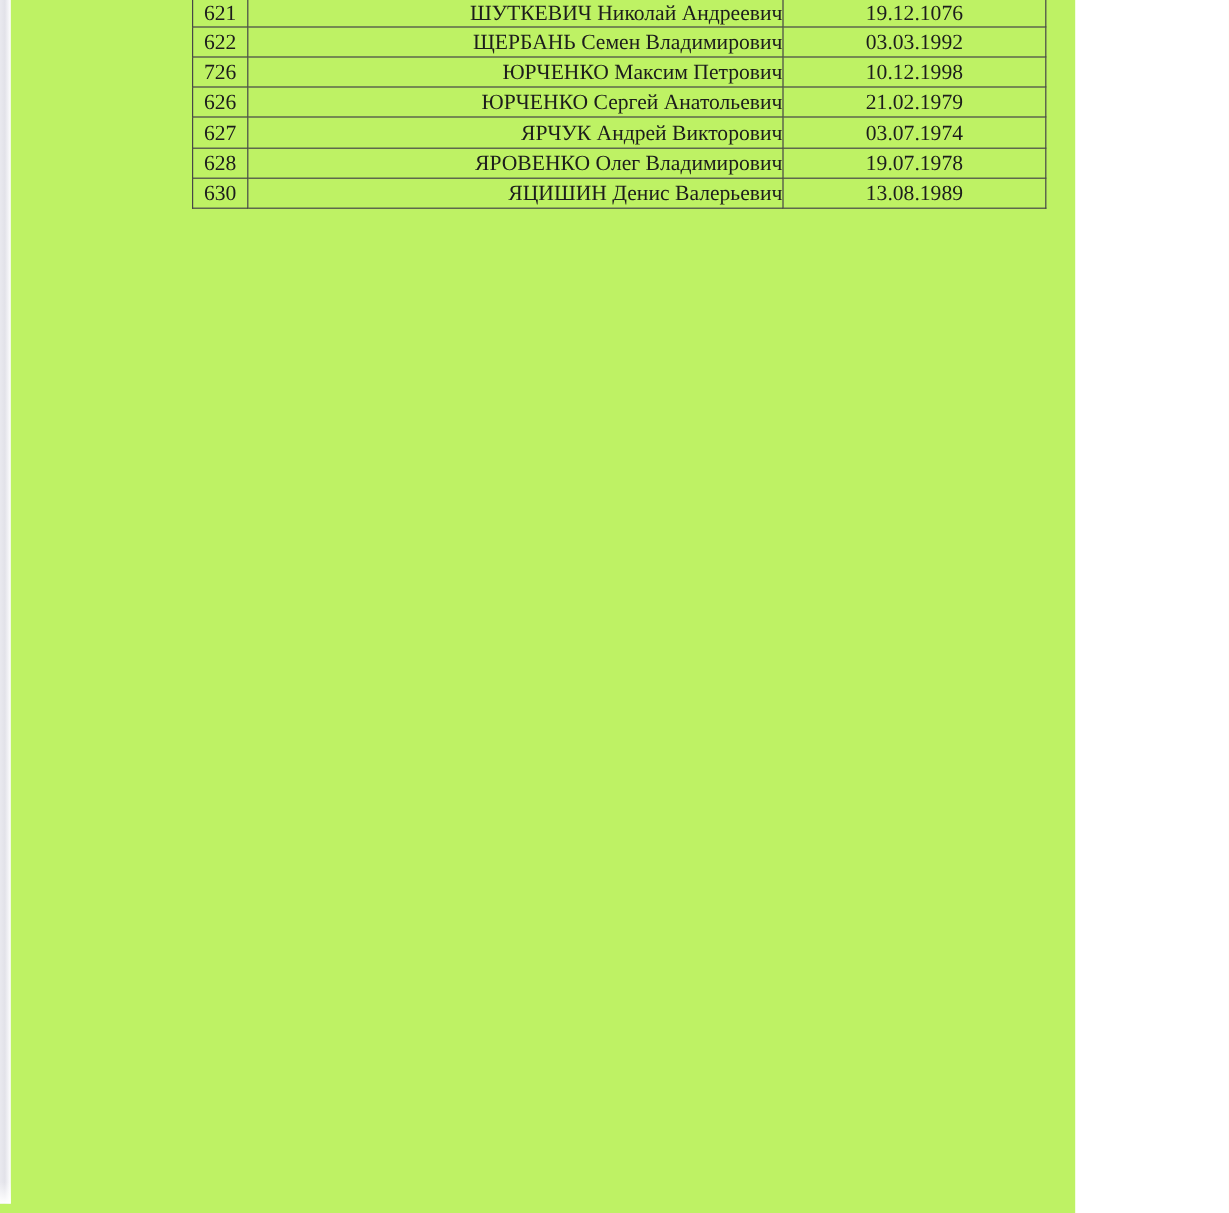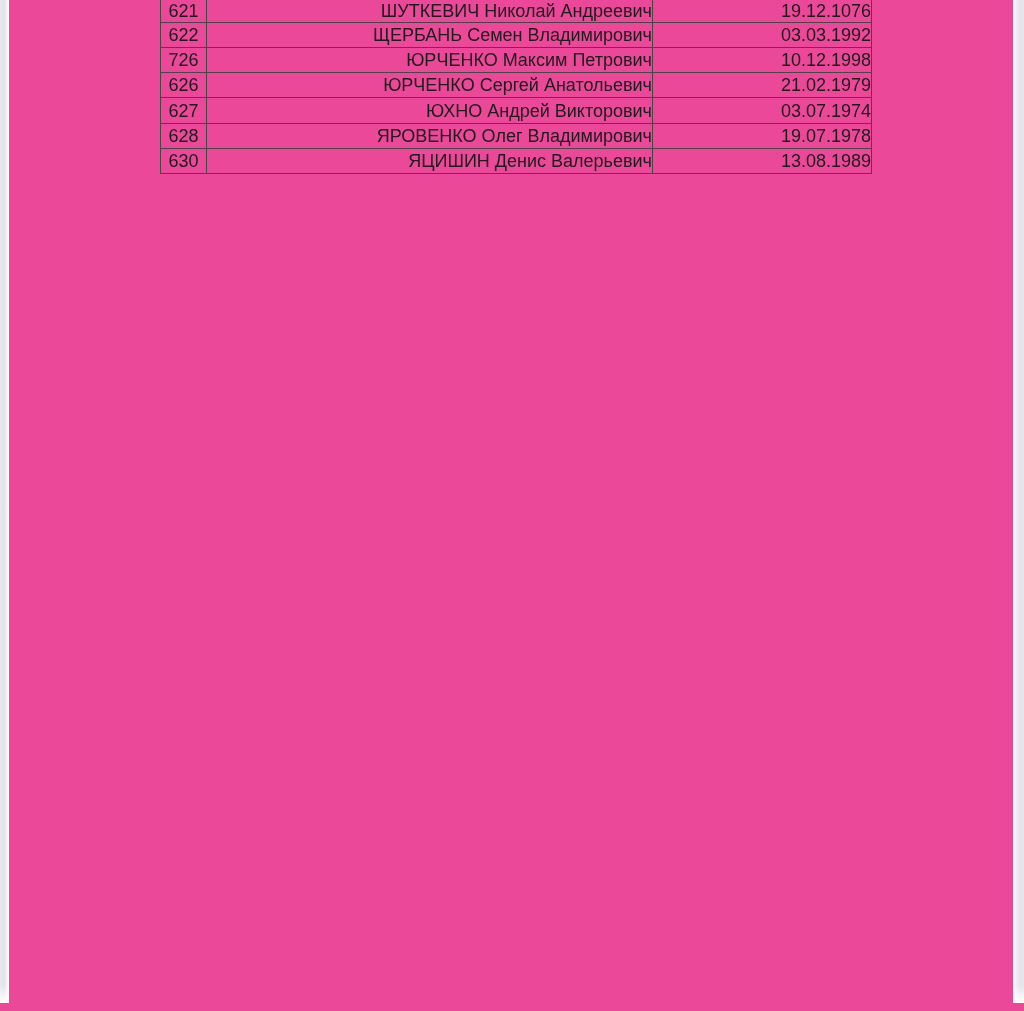--- a/index.html
+++ b/index.html
@@ -2,25 +2,25 @@
 <html><head>
 <meta charset="utf-8">
 <style>
   html, body {
     margin: 0;
     padding: 0;
     background: #ffffff;
   }
   .screen {
     position: relative;
-    width: 1024px;
+    width: 896px;
     height: 1011px;
-    background: #ec4899;
+    background: #bef264;
     overflow: hidden;
-    font-family: Liberation Sans, sans-serif;
+    font-family: Liberation Serif, serif;
   }
   .edge-strip-left {
     position: absolute;
     left: 0;
     top: 0;
     width: 9px;
     height: 1003px;
     background: linear-gradient(to right, #e9e9ef 0%, #e2e2e9 45%, #f7f7fa 85%, #ffffff 100%);
   }
   .edge-strip-left::after {
@@ -73,21 +73,21 @@
     height: 21.5px;
   }
   td.col-num {
     text-align: center;
   }
   td.col-name {
     padding-left: 8px;
     text-align: right;
   }
   td.col-dob {
-    text-align: right;
+    text-align: center;
   }
 </style>
 </head>
 <body>
 
 <div class="screen">
 
   <div class="edge-strip-left"></div>
   <div class="edge-strip-right"></div>
 
@@ -119,21 +119,21 @@
     </tr>
 
     <tr>
       <td class="col-num">626</td>
       <td class="col-name">ЮРЧЕНКО Сергей Анатольевич</td>
       <td class="col-dob">21.02.1979</td>
     </tr>
 
     <tr>
       <td class="col-num">627</td>
-      <td class="col-name">ЮХНО Андрей Викторович</td>
+      <td class="col-name">ЯРЧУК Андрей Викторович</td>
       <td class="col-dob">03.07.1974</td>
     </tr>
 
     <tr>
       <td class="col-num">628</td>
       <td class="col-name">ЯРОВЕНКО Олег Владимирович</td>
       <td class="col-dob">19.07.1978</td>
     </tr>
 
 

